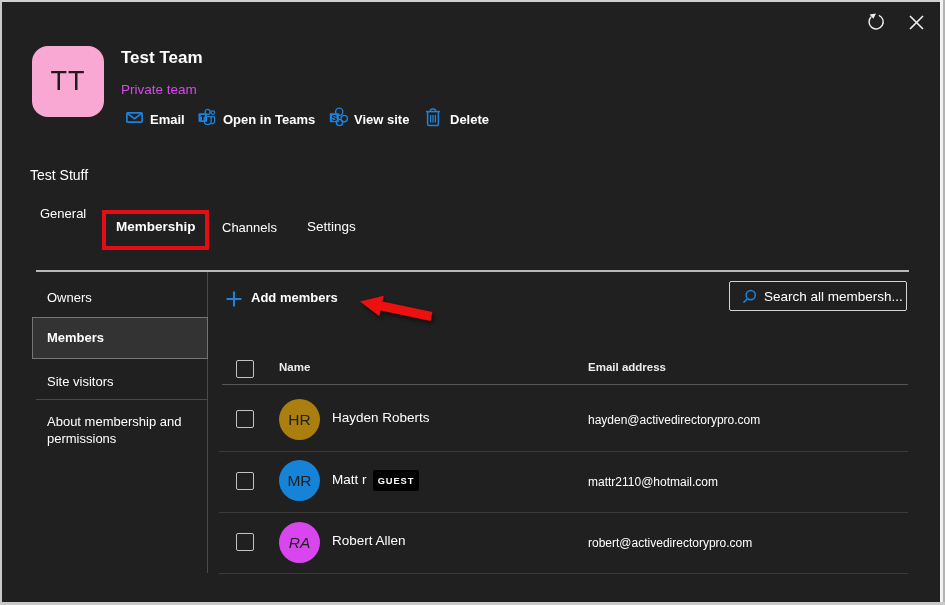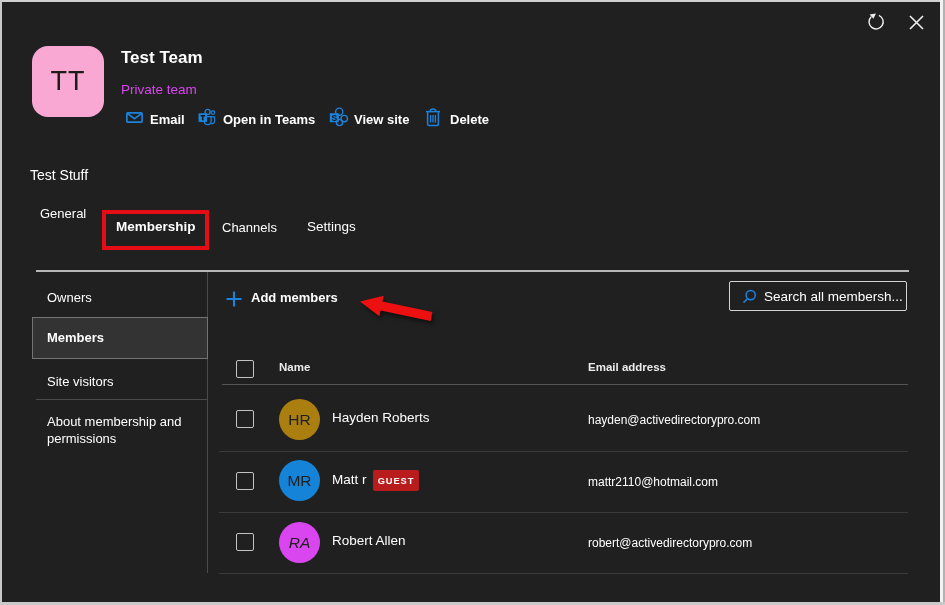--- a/index.html
+++ b/index.html
@@ -112,21 +112,21 @@
   </div>
 <div class="abs white" style="left:332px; top:410px; font-size:13.5px;">Hayden Roberts</div>
 <div class="abs white" style="left:588px; top:413px; font-size:12px;">hayden@activedirectorypro.com</div>
 <div class="abs" style="left:219px; top:451px; width:689px; height:1px; background:#3a3a3a;"></div>
 
 <div class="cb" style="left:236px; top:472px;"></div>
 <div class="abs" style="left:279px; top:460px; width:41px; height:41px; border-radius:50%; background:#1583d8; display:flex; align-items:center; justify-content:center;">
     <span style="font-size:15.5px; color:#20201f;">MR</span>
   </div>
 <div class="abs white" style="left:332px; top:471.5px; font-size:13.5px;">Matt r</div>
-<div class="abs" style="left:373px; top:470px; width:46px; height:21px; border-radius:2px; background:#b91c1c; display:flex; align-items:center; justify-content:center;">
+<div class="abs" style="left:373px; top:470px; width:46px; height:21px; border-radius:2px; background:#000000; display:flex; align-items:center; justify-content:center;">
     <span style="font-size:9.3px; font-weight:bold; letter-spacing:0.9px; color:#fff;">GUEST</span>
   </div>
 <div class="abs white" style="left:588px; top:475px; font-size:12px;">mattr2110@hotmail.com</div>
 <div class="abs" style="left:219px; top:512px; width:689px; height:1px; background:#3a3a3a;"></div>
 
 <div class="cb" style="left:236px; top:533px;"></div>
 <div class="abs" style="left:279px; top:522px; width:41px; height:41px; border-radius:50%; background:#d946ef; display:flex; align-items:center; justify-content:center;font-style:italic;">
     <span style="font-size:15.5px; color:#20201f;">RA</span>
   </div>
 <div class="abs white" style="left:332px; top:533px; font-size:13.5px;">Robert Allen</div>

